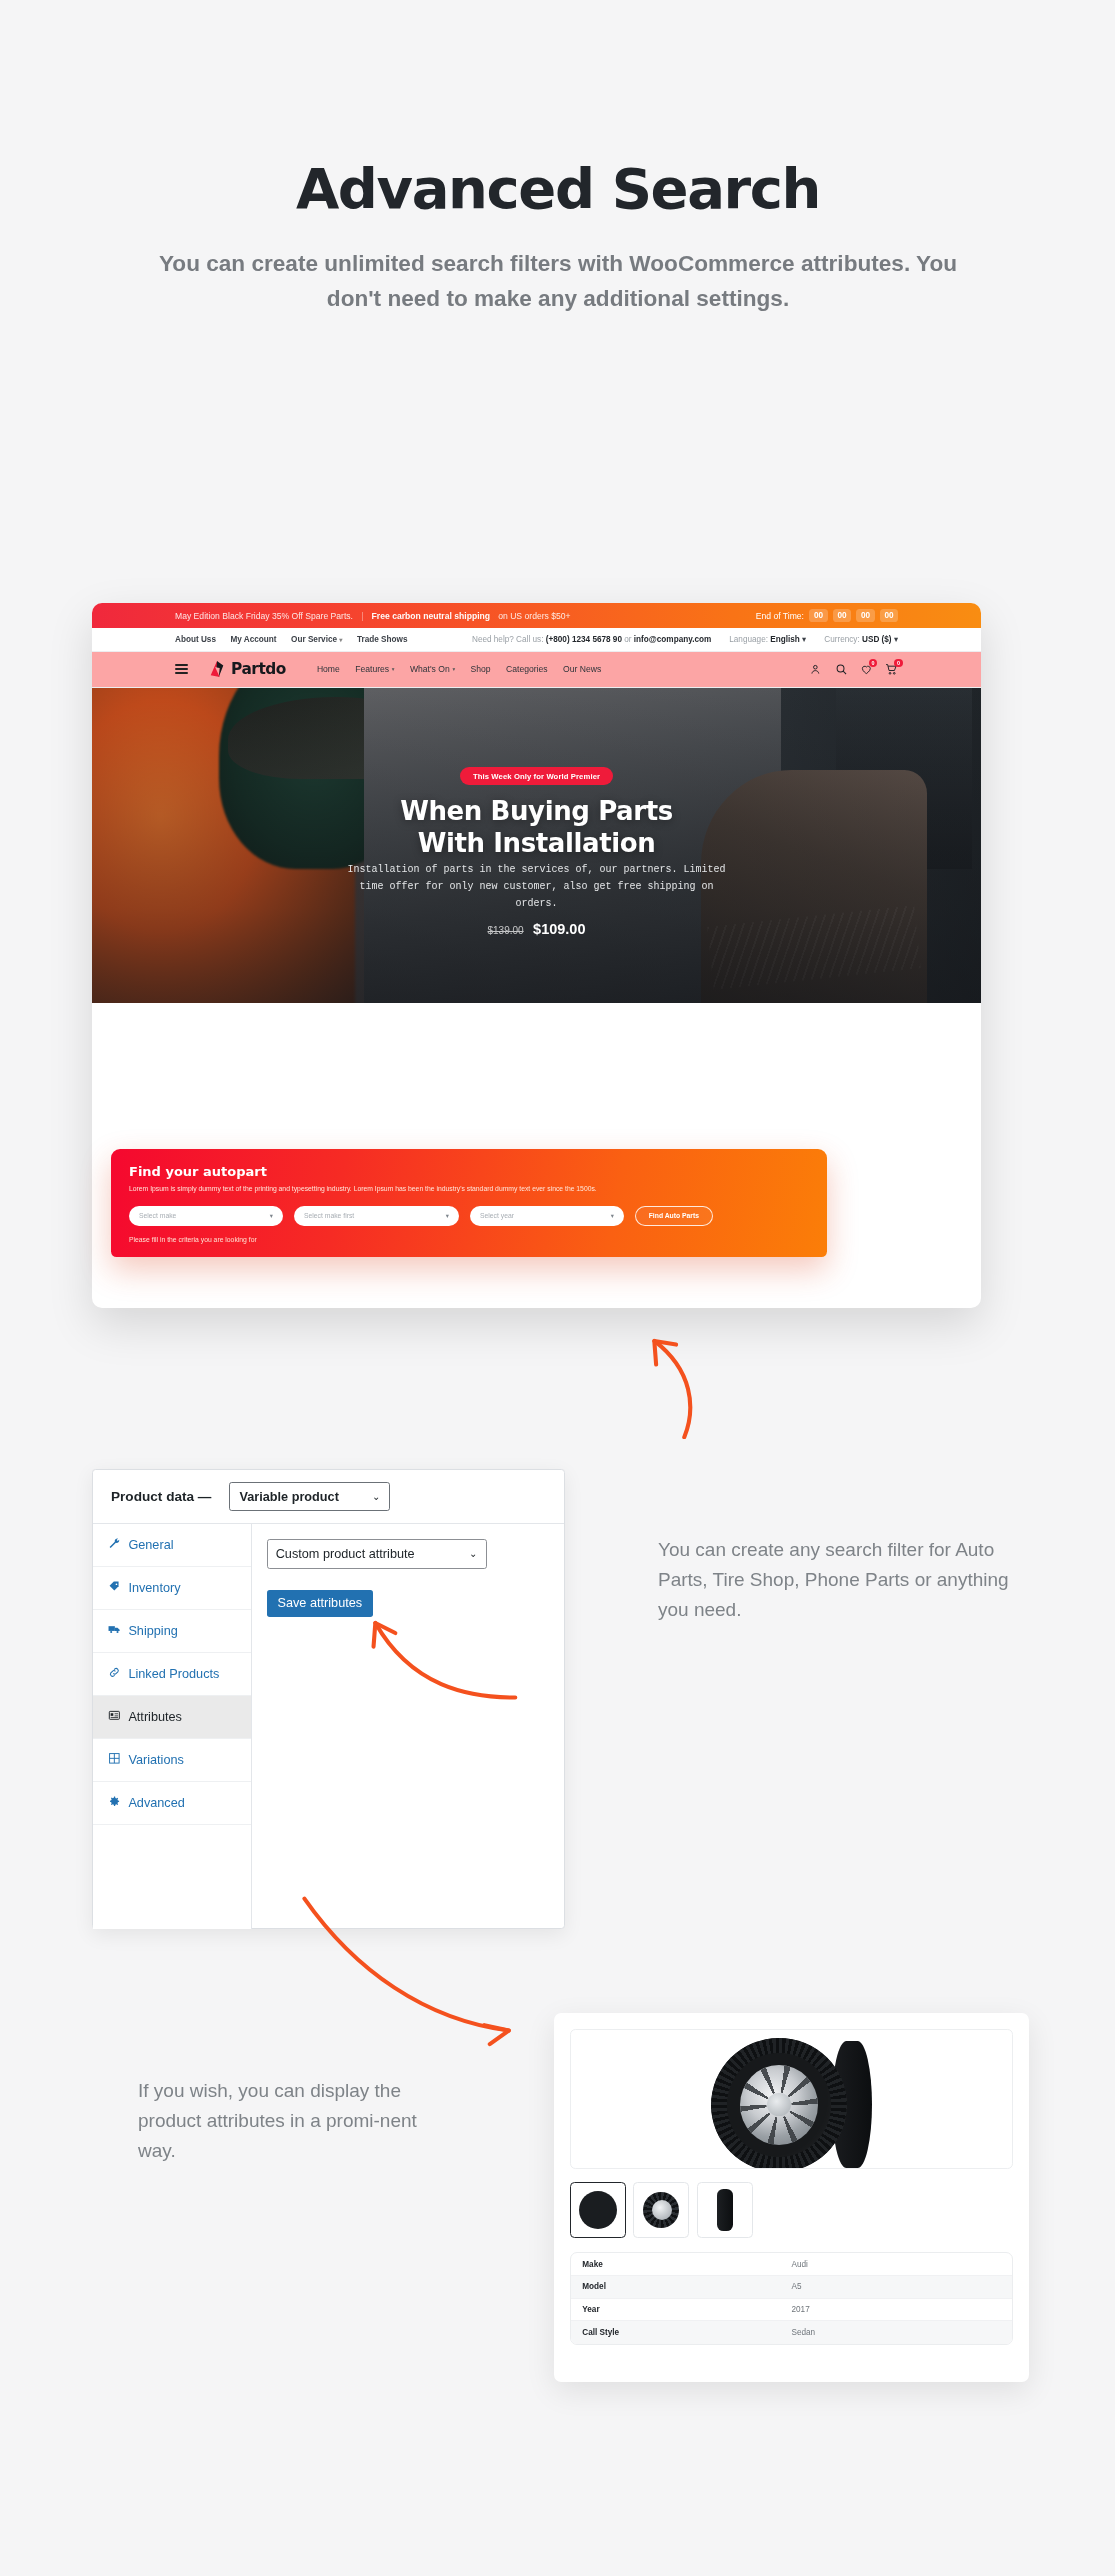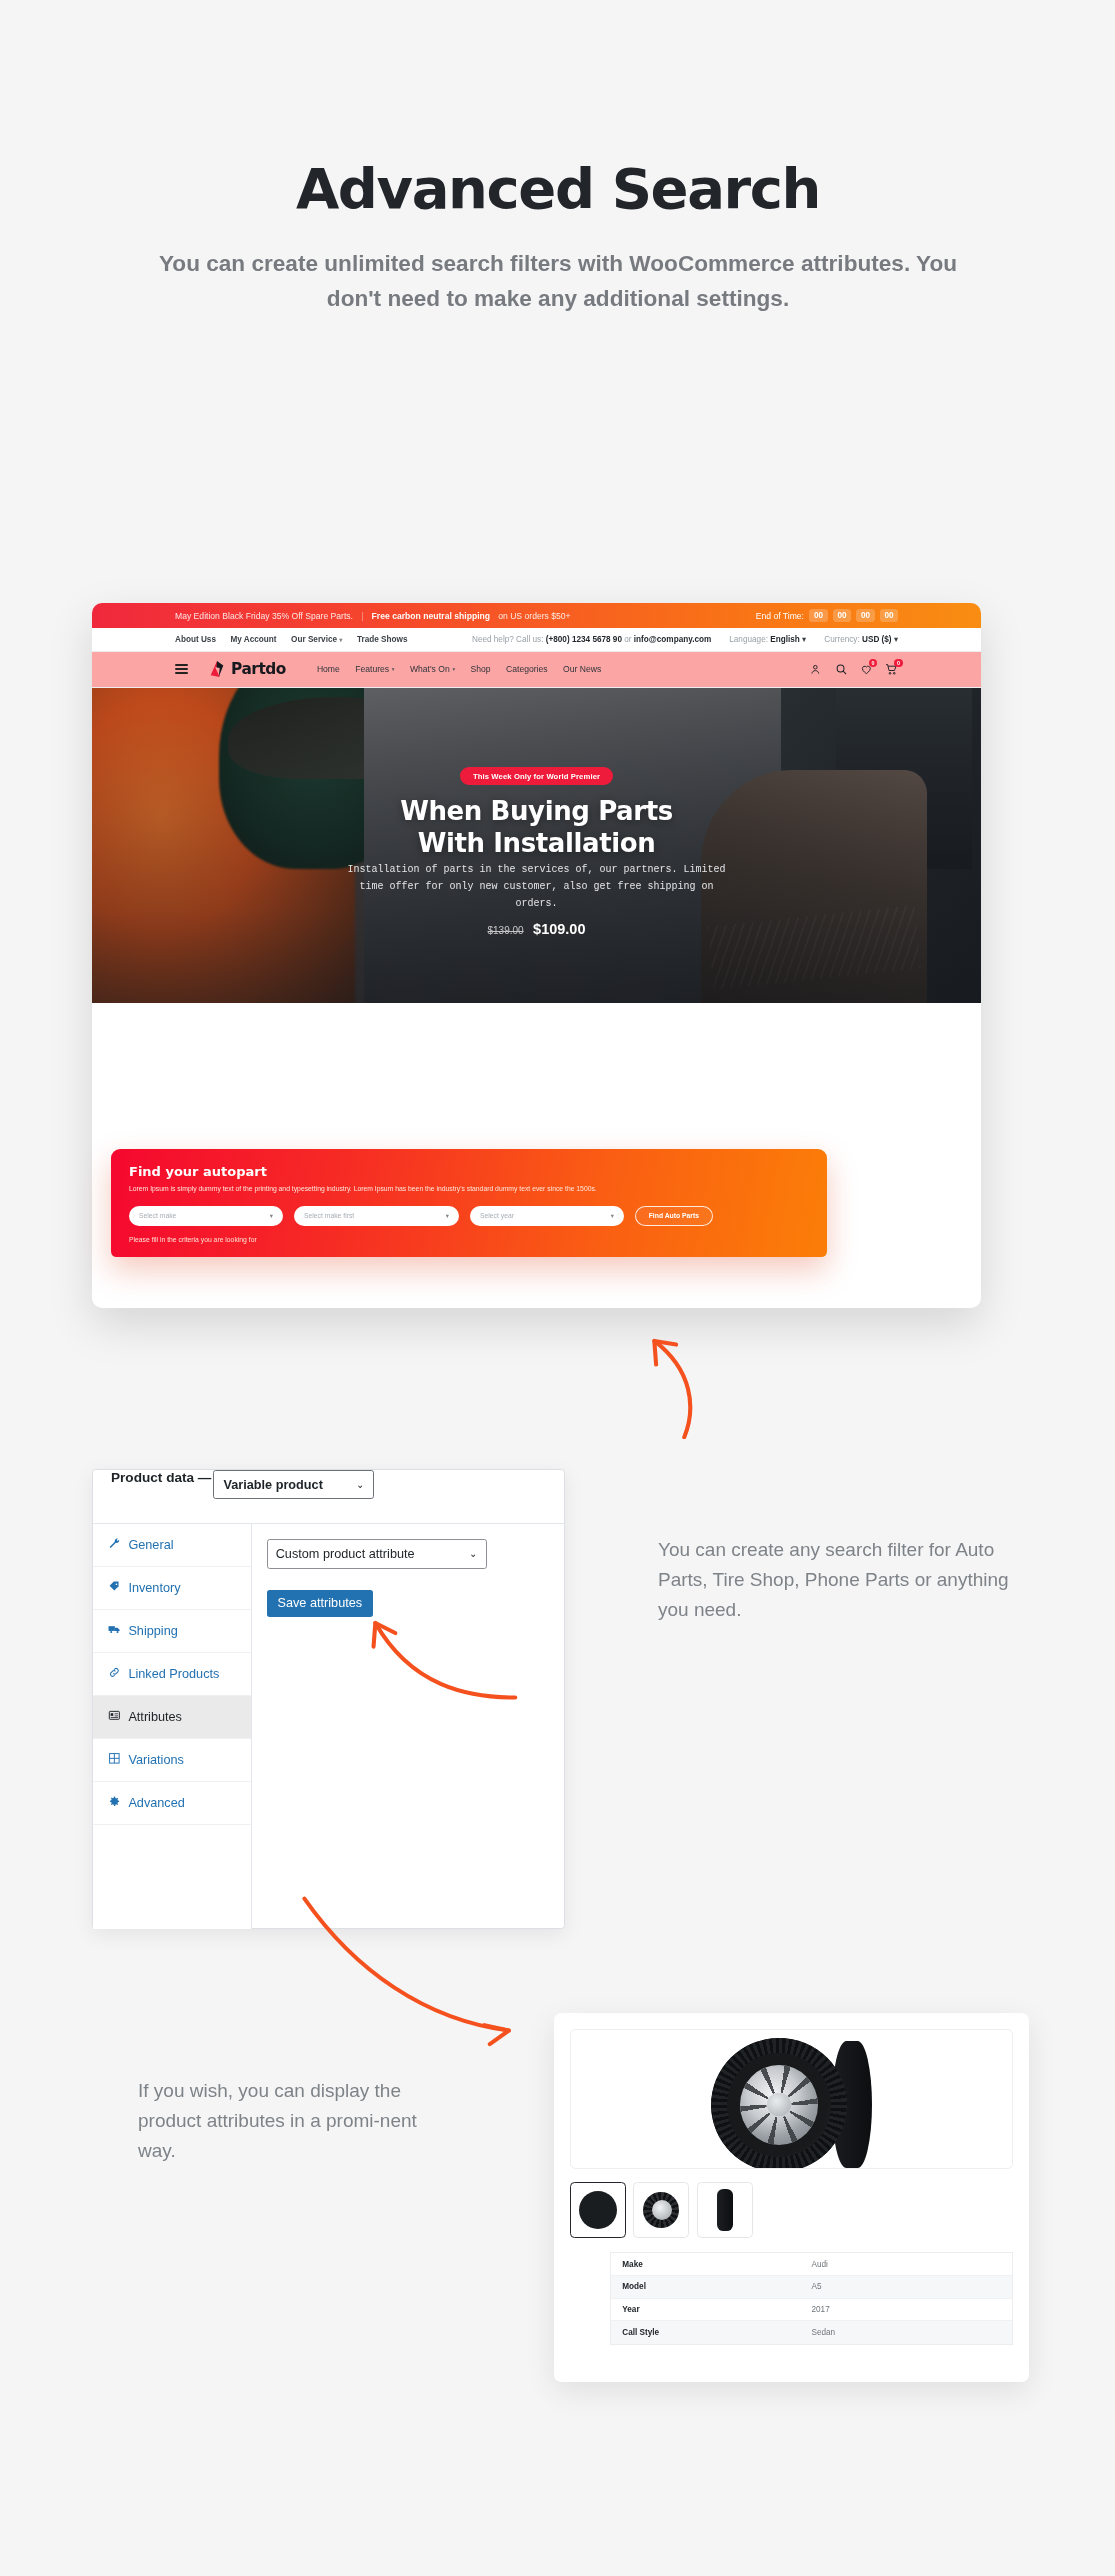--- a/index.html
+++ b/index.html
@@ -162,21 +162,21 @@
   }
   .find-note { color: #ffe0d2; font-size: 6.8px; margin-top: 10px; }
 
   
   .woo {
     position: absolute; left: 92px; top: 1469px; width: 473px; height: 460px;
     background: #fff; border: 0.9px solid #dcdfe3; border-radius: 3.6px;
     box-shadow: 0 5.4px 20px rgba(0,0,0,.07);
   }
   .woo-head {
-    height: 54px; display: flex; align-items: flex-start; gap: 2px;
+    height: 54px; display: flex; align-items: center; gap: 18px;
     padding: 0 18px; border-bottom: 0.9px solid #e3e6ea;
   }
   .woo-head .lbl { font-size: 13.6px; font-weight: 700; color: #1d2327; }
   .woo-select {
     border: 0.9px solid #6b7177; border-radius: 2.7px; height: 29px; min-width: 161px;
     display: flex; align-items: center; justify-content: space-between;
     padding: 0 9px; font-size: 12.7px; font-weight: 700; color: #1d2327;
   }
   .woo-select .cara { font-size: 10px; color: #1d2327; font-weight: 400; }
   .woo-body { display: flex; height: 405px; }
@@ -261,21 +261,21 @@
   .thumb.sel { border: 1.4px solid #22262b; }
   .tm-a { width: 38px; height: 38px; border-radius: 50%; background: #1a1d20;
           box-shadow: inset 0 0 0 6.3px #0d0f11, inset 0 0 0 8.2px #c9ced3, inset 0 0 0 14.5px #10
 
 1214; position: relative; }
   .tm-b { width: 36px; height: 36px; border-radius: 50%;
           background: repeating-conic-gradient(from 0deg,#2a2e32 0deg 10deg,#101214 10deg 20deg); position: relative; }
   .tm-b::after { content:""; position:absolute; left:8.2px; top:8.2px; width:20px; height:20px; border-radius:50%;
           background: radial-gradient(circle at 40% 38%, #f1f3f4, #9aa0a6); }
   .tm-c { width: 16.3px; height: 42px; border-radius: 6.3px; background: linear-gradient(90deg,#1c1f22,#0c0e10); }
-  .attr-table { margin-top: 14.5px; border: 0.9px solid #ebedef; border-radius: 0; overflow: hidden; margin-left: 40px; }
+  .attr-table { margin-top: 14.5px; border: 0.9px solid #ebedef; border-radius: 7px; overflow: hidden; }
   .attr-row { display: flex; height: 22.6px; align-items: center; font-size: 8.2px; border-bottom: 0.9px solid #f0f1f3; }
   .attr-row:last-child { border-bottom: none; }
   .attr-row:nth-child(even) { background: #f6f7f8; }
   .attr-row .k { width: 50%; padding-left: 11px; font-weight: 700; color: #22262b; }
   .attr-row .v { width: 50%; color: #6f757b; }
 
   
   .arrow { position: absolute; pointer-events: none; }
   .a1 { left: 598px; top: 1321px; }
   .a2 { left: 359px; top: 1603px; }

